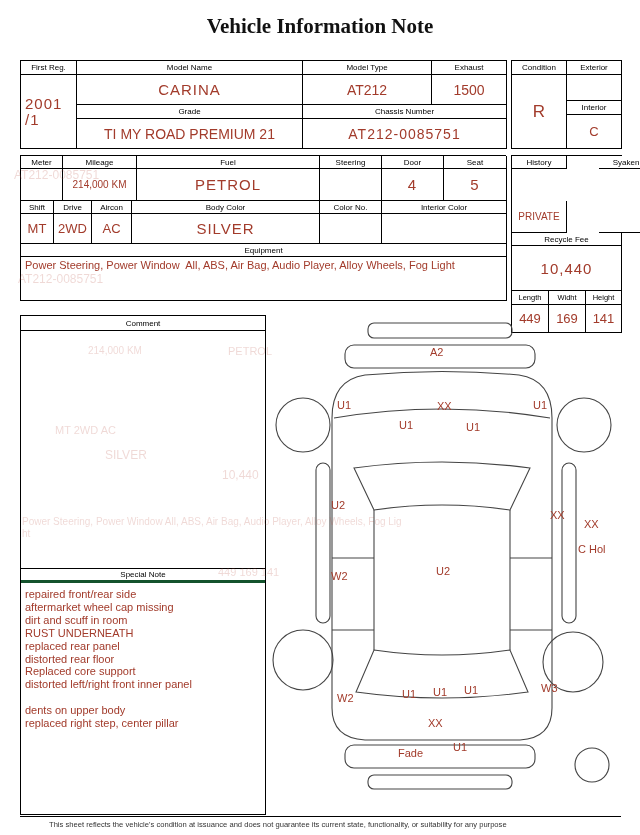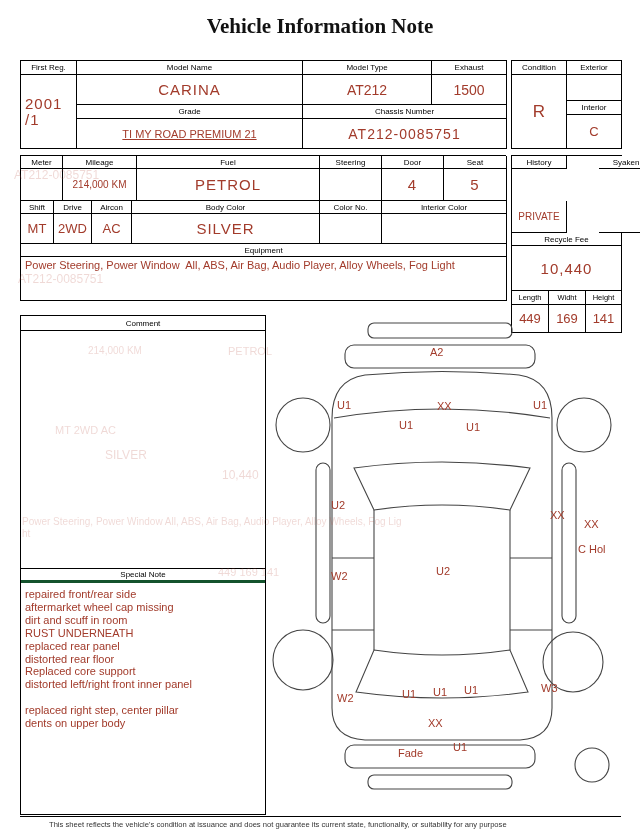--- a/index.html
+++ b/index.html
@@ -16,21 +16,21 @@
   .grid { display:grid; }
   .cell {
     border-right:1px solid #000; border-bottom:1px solid #000;
     display:flex; align-items:center; justify-content:center; overflow:hidden;
   }
   .hdr { font-size:8px; color:#000; }
   .val { color:#a23b2b; }
   .v15 { font-size:15px; letter-spacing:1px; }
   .v14 { font-size:14px; }
   .v13 { font-size:13px; }
-  .v11 { font-size:11px;text-decoration:underline; }
+  .v11 { font-size:14px; }
   .v10 { font-size:10px; }
   .v17 { font-size:17px; }
   .left { justify-content:flex-start; padding-left:4px; text-align:left; }
   .pre { white-space:pre-line; line-height:16px; }
   .equip { align-items:flex-start; padding:2px 4px; font-size:11px; line-height:13px; white-space:pre-wrap; text-align:left; justify-content:flex-start; }
   
   #comment-panel { position:absolute; left:20px; top:315px; width:246px; height:500px; border:1px solid #000; background:#fff; }
   .panel-hdr { height:15px; display:flex; align-items:center; justify-content:center; font-size:8px; color:#000; border-bottom:1px solid #000; }
   .comment-space { height:237px; }
   .panel-hdr2 { height:15px; display:flex; align-items:center; justify-content:center; font-size:8px; color:#000; border-top:1px solid #000; border-bottom:3px solid #14532d;text-align:center; }
@@ -140,22 +140,22 @@
     <div class="notes">
         <div class="note-line">repaired front/rear side</div>
         <div class="note-line">aftermarket wheel cap missing</div>
         <div class="note-line">dirt and scuff in room</div>
         <div class="note-line">RUST UNDERNEATH</div>
         <div class="note-line">replaced rear panel</div>
         <div class="note-line">distorted rear floor</div>
         <div class="note-line">Replaced core support</div>
         <div class="note-line">distorted left/right front inner panel</div>
         <div class="note-line">&nbsp;</div>
+        <div class="note-line">dents on upper body</div>
         <div class="note-line">replaced right step, center pillar</div>
-        <div class="note-line">dents on upper body</div>
       </div>
   </div>
 
   <div id="diagram">
     <svg width="366" height="494" viewBox="0 0 366 494">
       <g fill="none" stroke="#444" stroke-width="1.1">
         <rect x="98" y="5" width="144" height="15" rx="6"></rect>
         <rect x="75" y="27" width="190" height="23" rx="9"></rect>
         <path d="M 95 57 Q 62 62 62 100 L 62 390 Q 62 420 95 422 L 250 422 Q 282 420 282 390 L 282 100 Q 282 62 249 57 Q 172 50 95 57 Z"></path>
         <path d="M 64 100 Q 172 82 280 100"></path>

